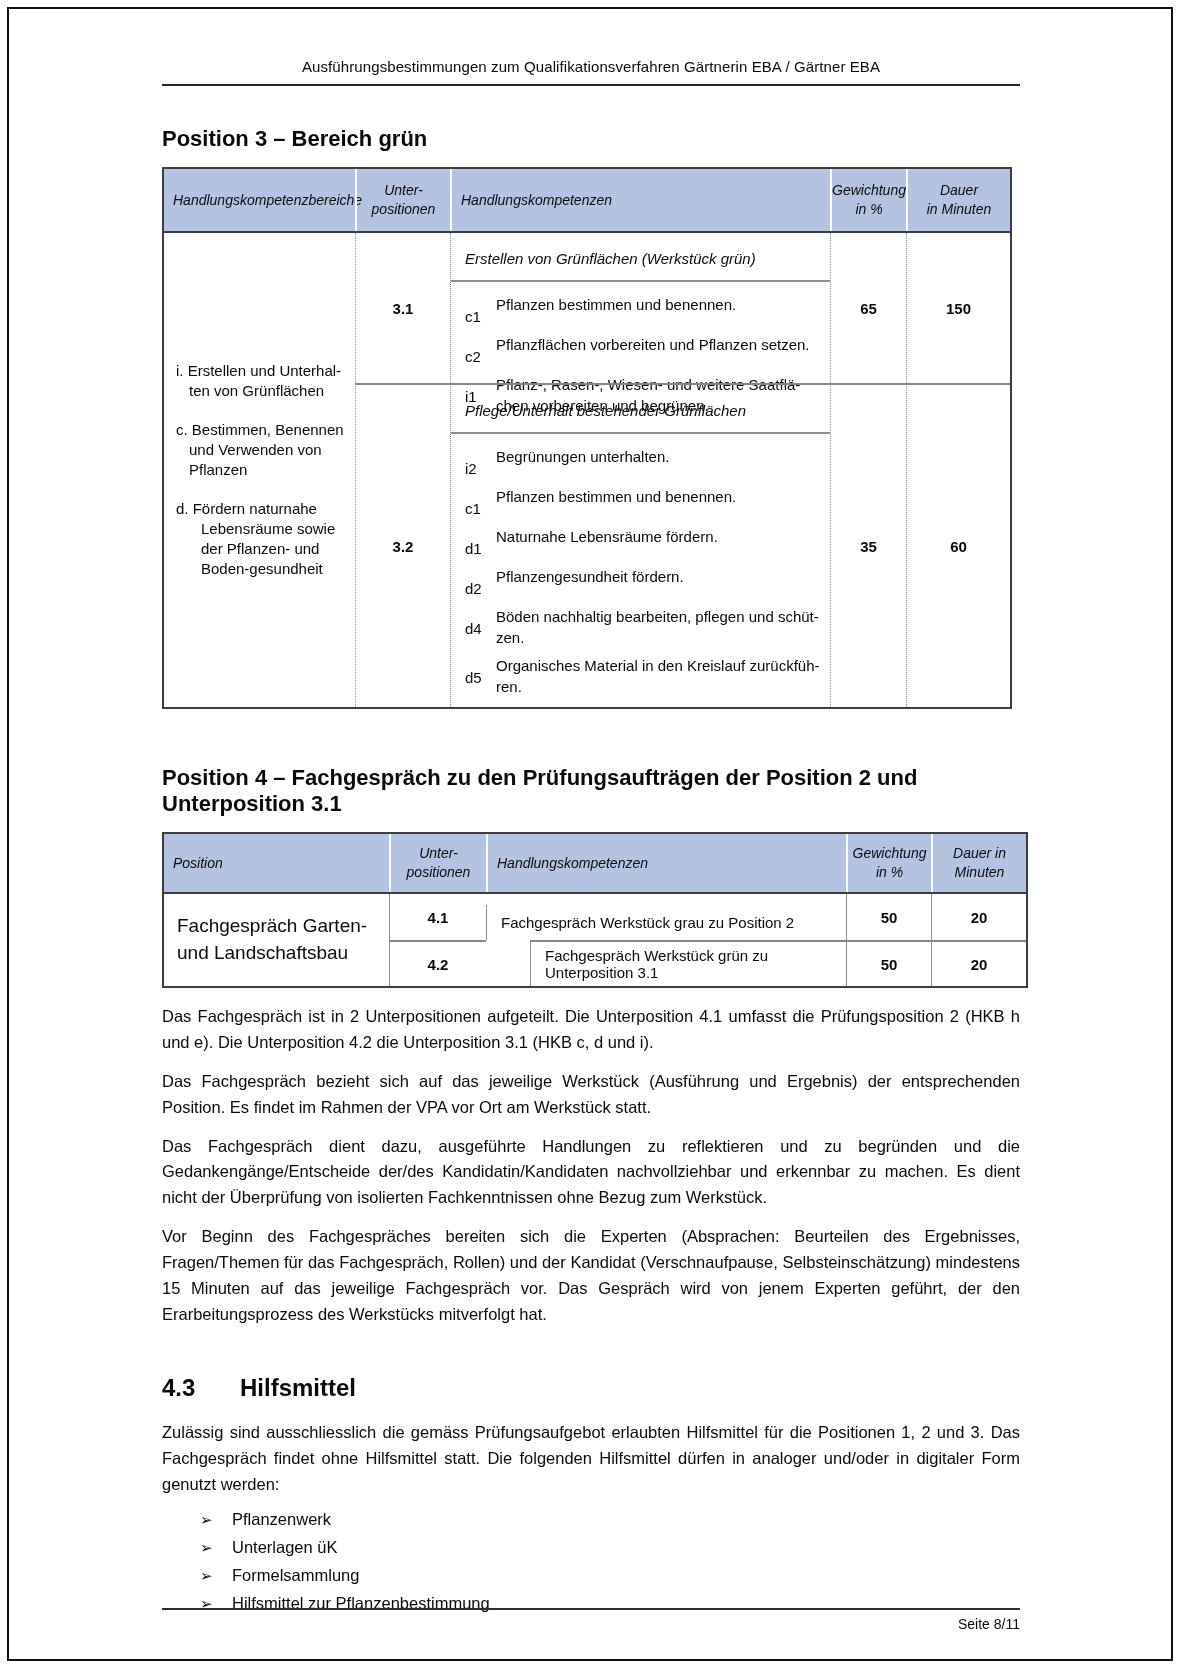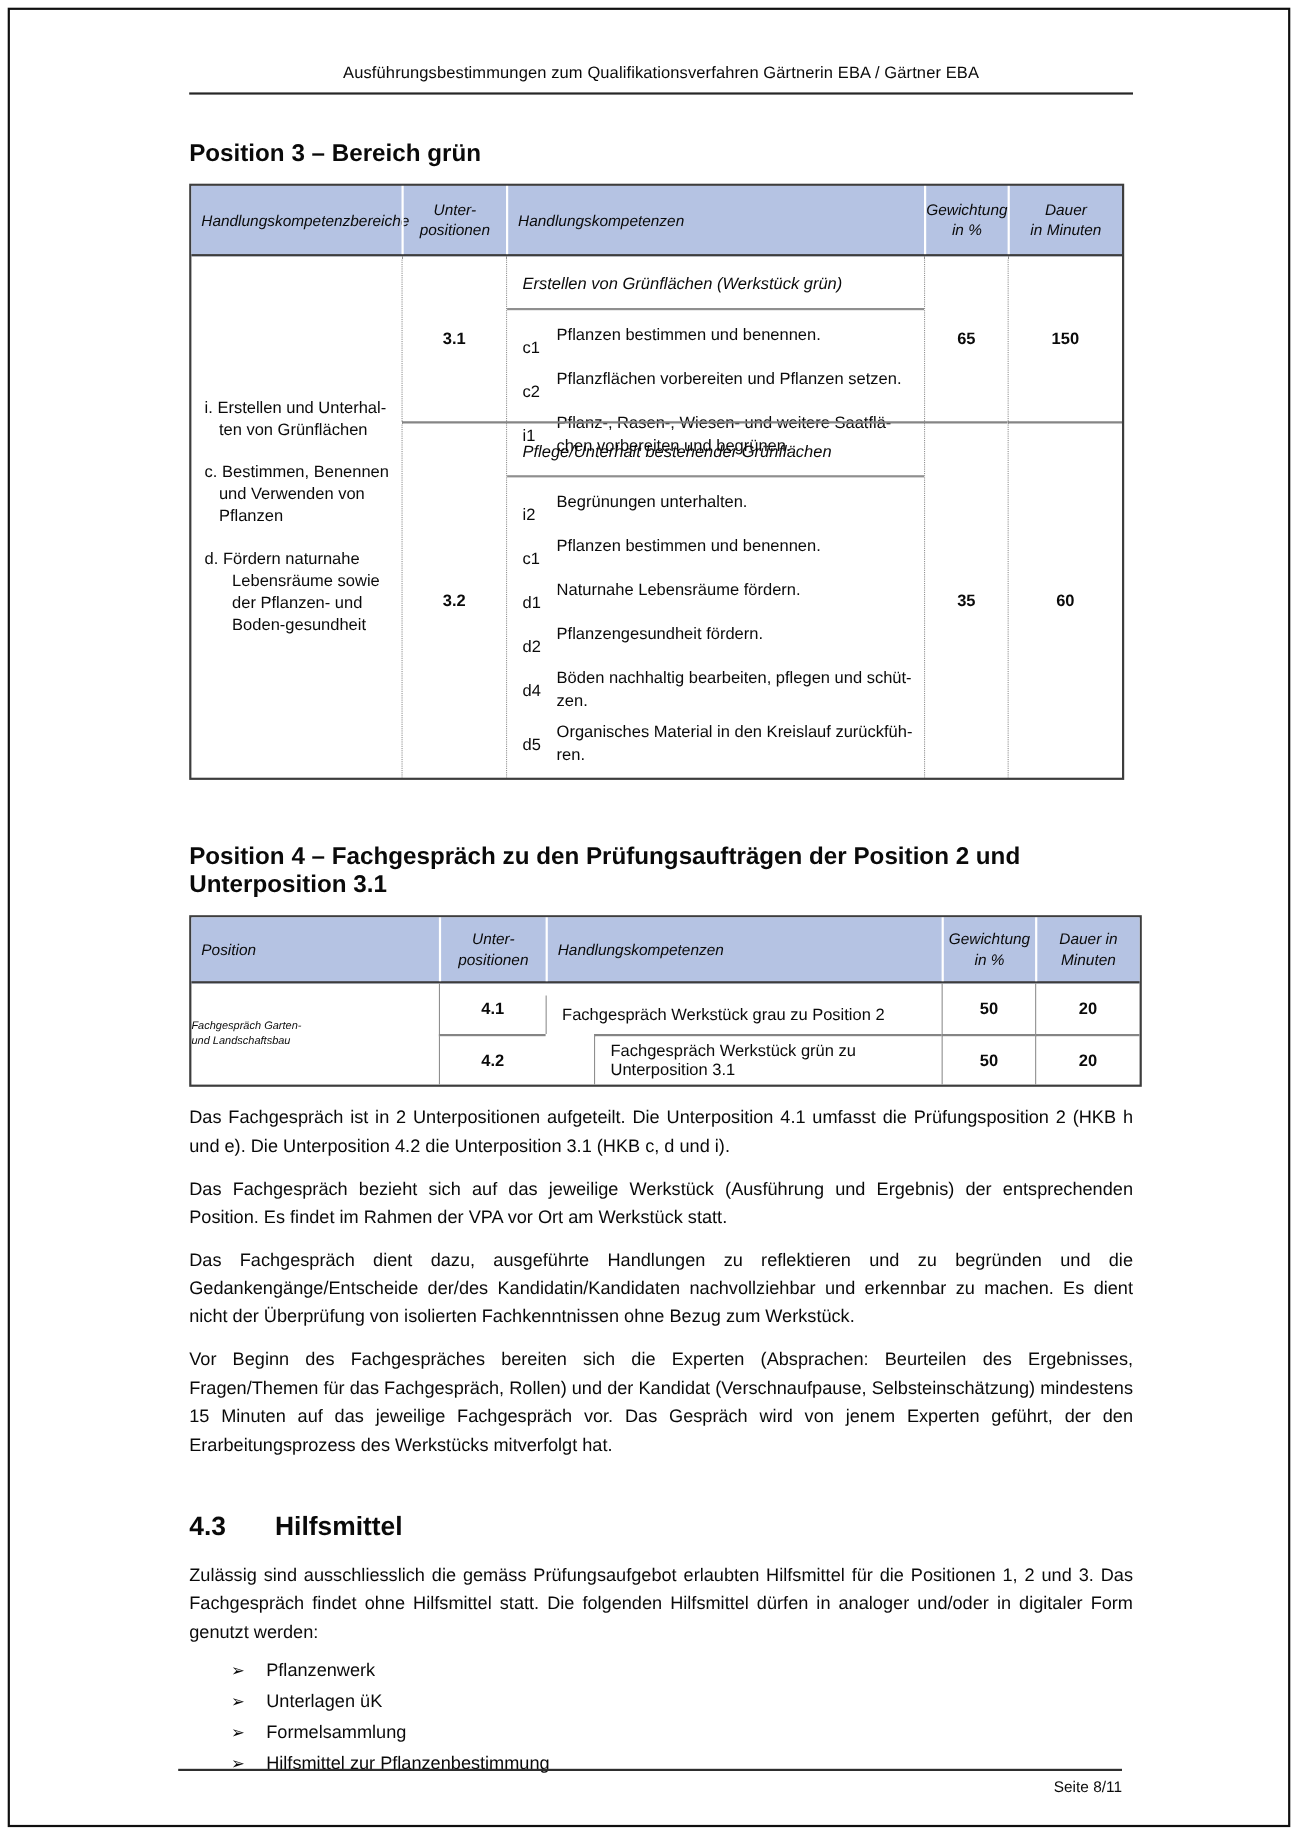--- a/index.html
+++ b/index.html
@@ -6,21 +6,21 @@
   body {
     width:1180px; height:1668px; position:relative;
     background:#ffffff; color:#0a0a0a;
     font-family:"Liberation Sans", sans-serif;
     -webkit-font-smoothing:antialiased;
   }
   .page-frame {
     position:absolute; left:7px; top:7px; right:7px; bottom:7px;
     border:2px solid #0f0f0f; pointer-events:none;
   }
-  .content { position:absolute; left:172px; top:0; width:858px; }
+  .content { position:absolute; left:162px; top:0; width:858px; }
 
   
   .doc-header {
     margin-top:58px; padding-bottom:9px;
     border-bottom:2px solid #262626;
     text-align:center; font-size:15px; letter-spacing:0.1px;
   }
 
   
   .sec-title { font-size:22px; font-weight:bold; margin:40px 0 15px 0; }
@@ -77,22 +77,22 @@
     border-bottom:2px solid #8f8f8f;
   }
   .comp-list { display:flex; flex-direction:column; gap:7px; padding:12px 4px 10px 14px; }
   .comp-item { display:flex; font-size:15px; line-height:1.4; }
   .comp-code { flex:none; width:31px;margin-top:12px; }
   .comp-text { white-space:pre-line; }
 
   
   .c-pos {
     grid-row:1 / span 2; grid-column:1;
-    align-items:center; 
-    font-size:10px; line-height:1.4; white-space:pre-line;font-style:italic;
+    align-items:center; padding-left:13px;
+    font-size:19px; line-height:1.4; white-space:pre-line;
   }
   .c-desc { align-items:center; padding-left:14px; font-size:15px; }
 
   
   .para {
     font-size:16.5px; line-height:1.57; text-align:justify;
     margin:0 0 13px 0;
   }
   .para.first { margin-top:16px; }
 

